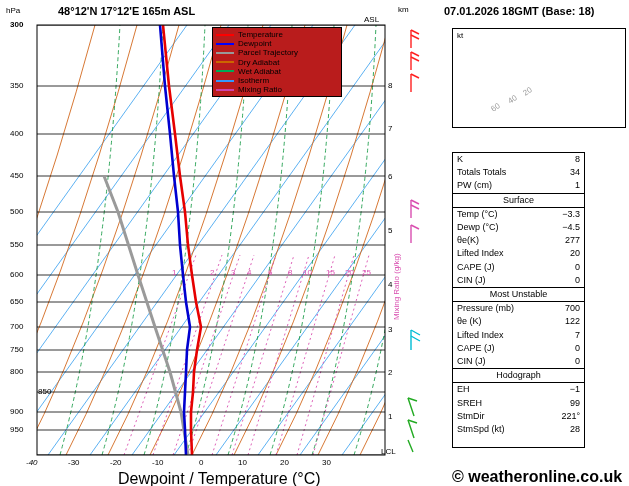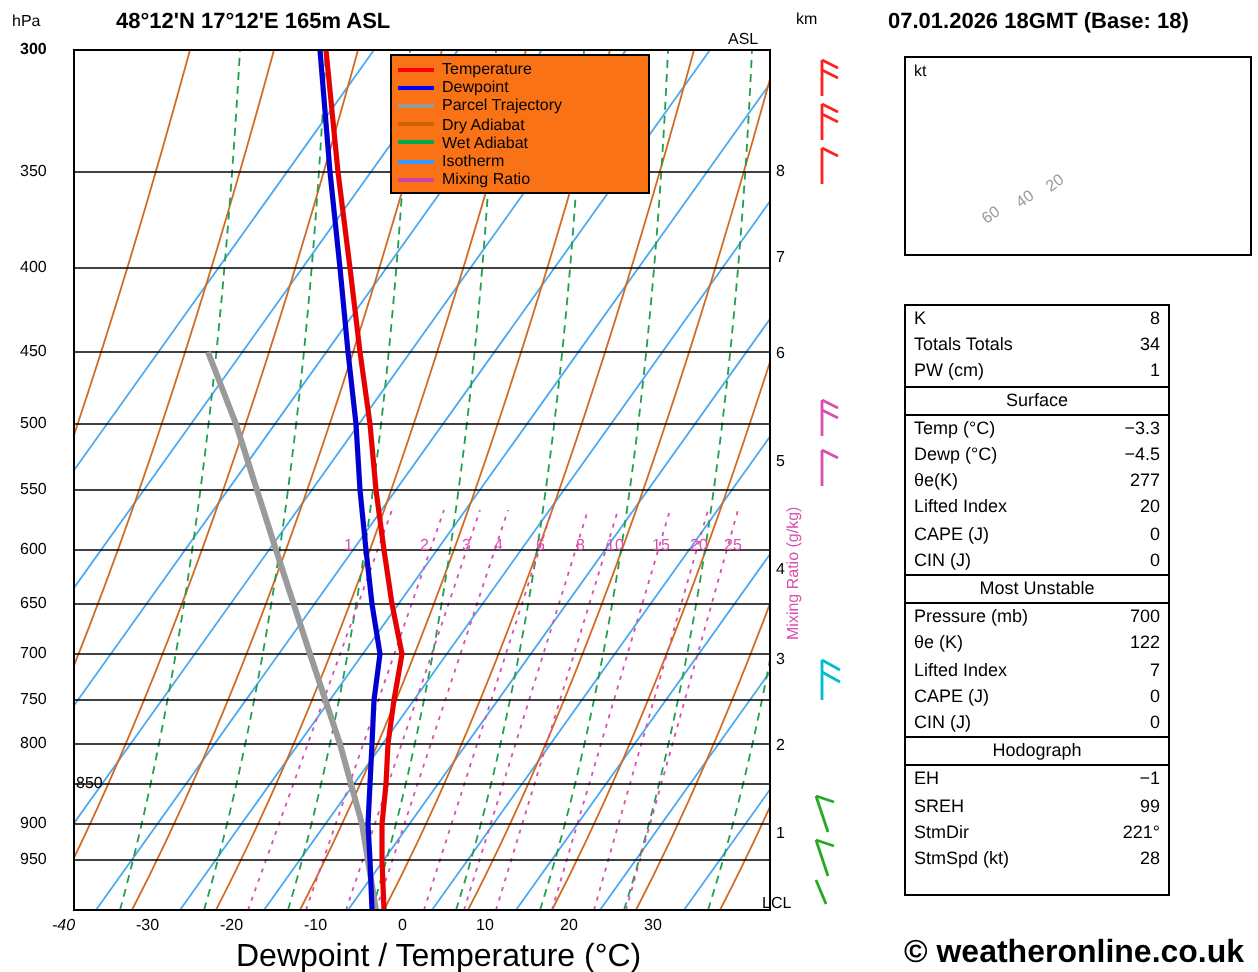--- a/index.html
+++ b/index.html
@@ -2,21 +2,21 @@
 <html><head>
 <meta charset="utf-8">
 <style>
   html,body{margin:0;padding:0;background:#fff;}
   body{width:629px;height:486px;font-family:"Liberation Sans",sans-serif;position:relative;overflow:hidden;}
   .root{position:absolute;left:0;top:0;width:555px;height:486px;}
   .abs{position:absolute;}
   .t8{font-size:8px;color:#000;white-space:nowrap;}
   .t10{font-size:16px;color:#000;white-space:nowrap;text-align:right;}
   .t11{font-size:11px;color:#000;white-space:nowrap;font-weight:bold;}
-  .legend{position:absolute;left:195px;top:27px;width:122px;background:#f97316;border:1px solid #000;padding:2px 3px;text-align:right;}
+  .legend{position:absolute;left:212px;top:27px;width:122px;background:#b91c1c;border:1px solid #000;padding:2px 3px;text-align:right;}
   .legend div{font-size:8px;line-height:9.2px;white-space:nowrap;display:flex;align-items:center;}
   .lswatch{display:inline-block;width:18px;height:0;border-top-width:2px;border-top-style:solid;margin-right:4px;}
   .hodobox{position:absolute;left:452px;top:28px;width:172px;height:98px;border:1px solid #000;background:#fff;}
   .tablebox{position:absolute;left:452px;top:152px;width:131px;height:294px;border:1px solid #000;background:#fff;}
   .trow{display:flex;justify-content:space-between;font-size:9px;line-height:13.2px;padding:0 4px;}
   .thead{font-size:9px;line-height:13.2px;text-align:center;border-top:1px solid #000;border-bottom:1px solid #000;}
   .vert{transform:rotate(-90deg);transform-origin:0 0;}
 </style>
 </head>
 <body>

